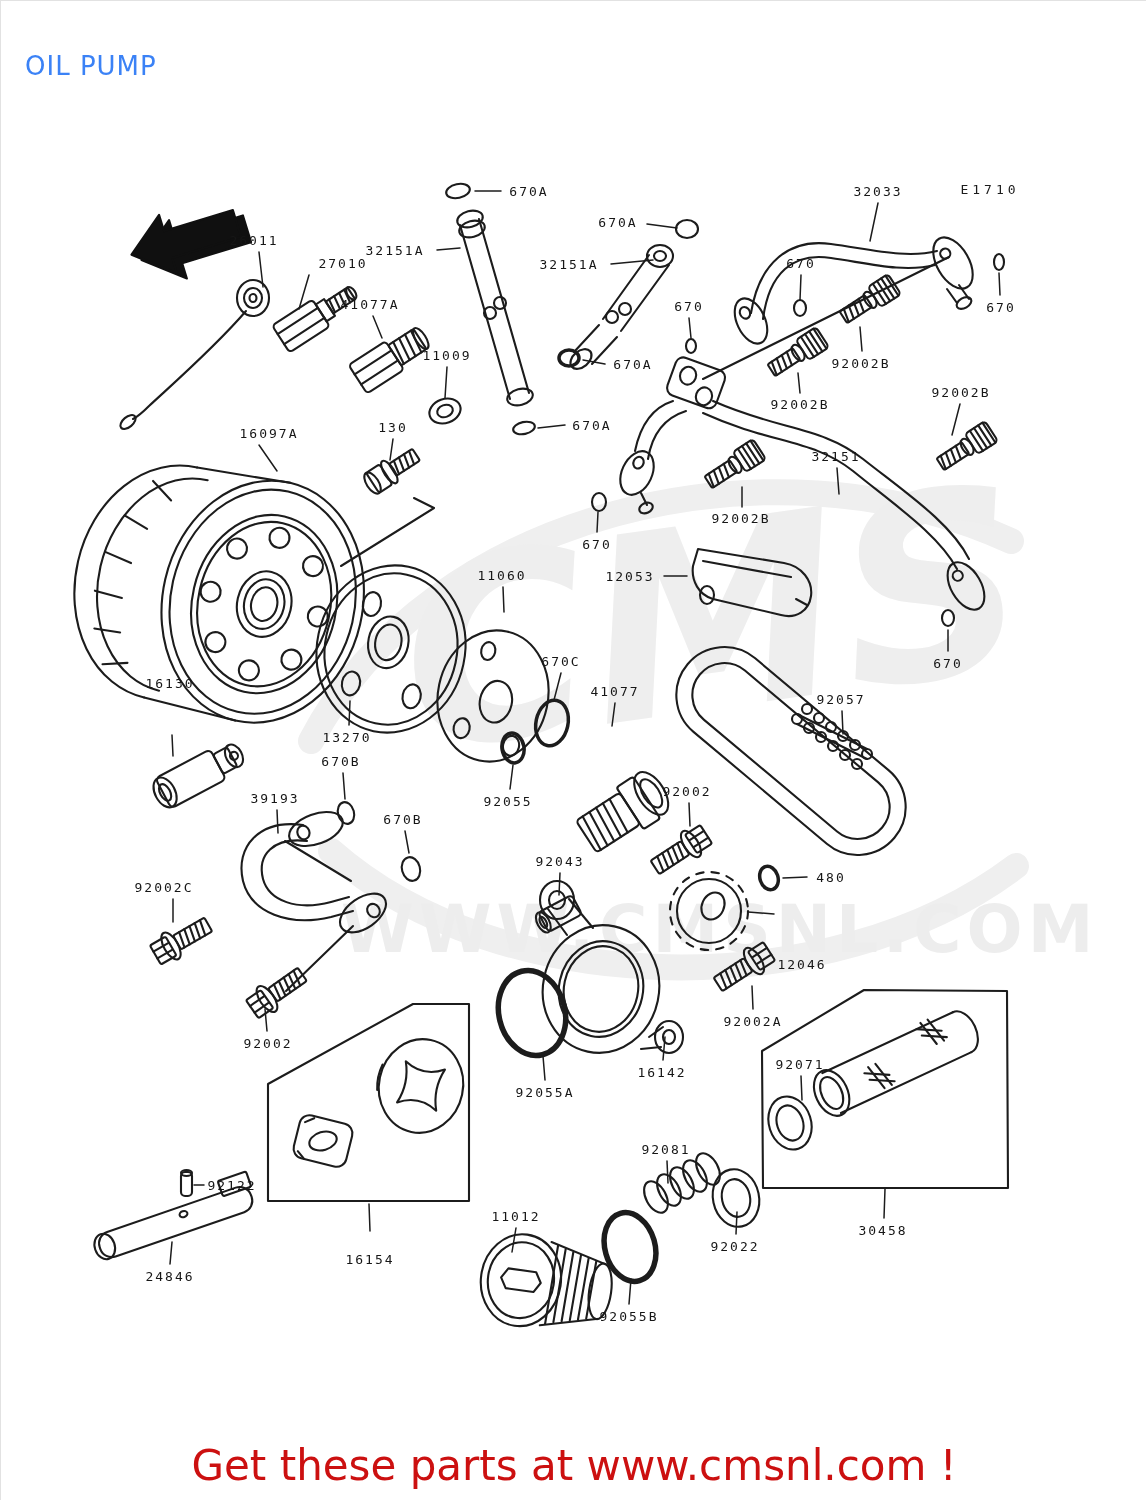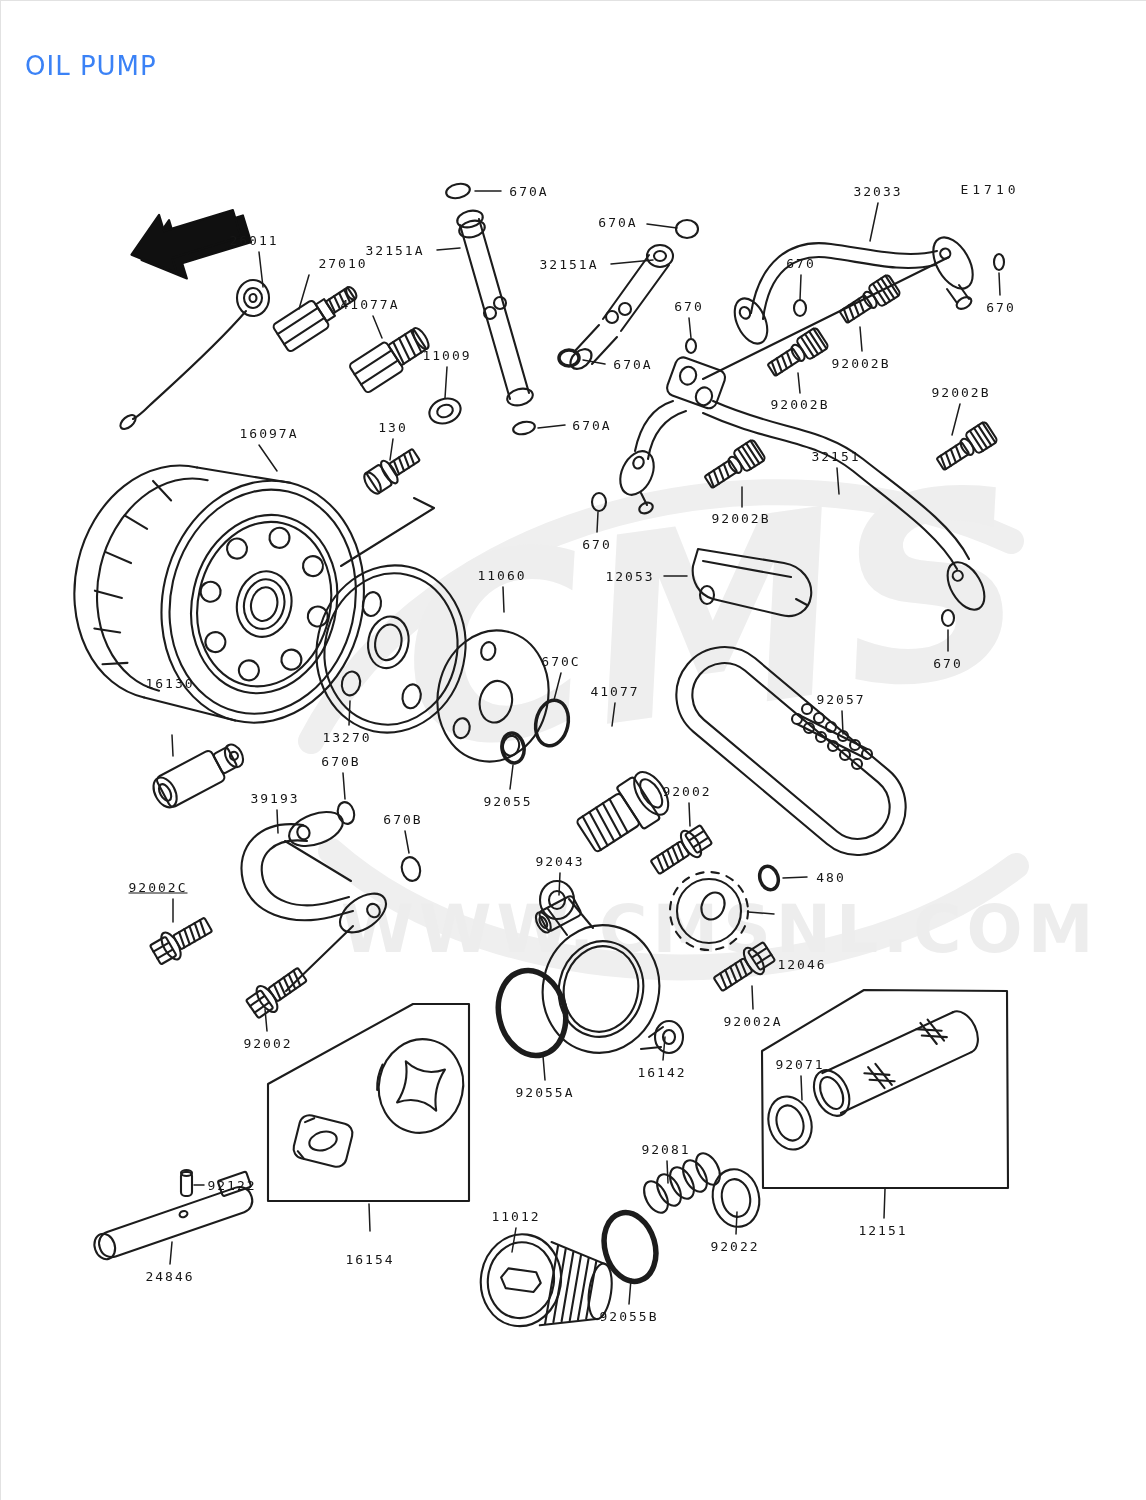--- a/index.html
+++ b/index.html
@@ -515,32 +515,33 @@
       <div class="plabel" style="left: 614px; top: 690px;">41077</div>
       <div class="plabel" style="left: 840px; top: 698px;">92057</div>
       <div class="plabel" style="left: 947px; top: 662px;">670</div>
       <div class="plabel" style="left: 169px; top: 682px;">16130</div>
       <div class="plabel" style="left: 346px; top: 736px;">13270</div>
       <div class="plabel" style="left: 340px; top: 760px;">670B</div>
       <div class="plabel" style="left: 274px; top: 797px;">39193</div>
       <div class="plabel" style="left: 402px; top: 818px;">670B</div>
       <div class="plabel" style="left: 507px; top: 800px;">92055</div>
       <div class="plabel" style="left: 686px; top: 790px;">92002</div>
-      <div class="plabel" style="left: 157px; top: 886px; text-decoration: underline;">92002C</div>
+      <div class="plabel" style="left: 163px; top: 886px;">92002C</div>
       <div class="plabel" style="left: 559px; top: 860px;">92043</div>
       <div class="plabel" style="left: 830px; top: 876px;">480</div>
       <div class="plabel" style="left: 801px; top: 963px; text-align: center;">12046</div>
       <div class="plabel" style="left: 752px; top: 1020px;">92002A</div>
       <div class="plabel" style="left: 661px; top: 1071px;">16142</div>
       <div class="plabel" style="left: 544px; top: 1091px;">92055A</div>
       <div class="plabel" style="left: 799px; top: 1063px;">92071</div>
-      <div class="plabel" style="left: 882px; top: 1229px;">12151</div>
+      <div class="plabel" style="left: 882px; top: 1229px;">30458</div>
       <div class="plabel" style="left: 267px; top: 1042px;">92002</div>
       <div class="plabel" style="left: 231px; top: 1184px;">92122</div>
       <div class="plabel" style="left: 369px; top: 1242px; margin-top: 16px;">16154</div>
       <div class="plabel" style="left: 169px; top: 1275px;">24846</div>
       <div class="plabel" style="left: 515px; top: 1215px;">11012</div>
       <div class="plabel" style="left: 665px; top: 1148px;">92081</div>
       <div class="plabel" style="left: 734px; top: 1245px;">92022</div>
       <div class="plabel" style="left: 628px; top: 1315px;">92055B</div>
     </div>
+  <div class="footer-text" style="color: rgb(204, 16, 16);">Get these parts at www.cmsnl.com !</div>
 
 </div>
 
 </body></html>

